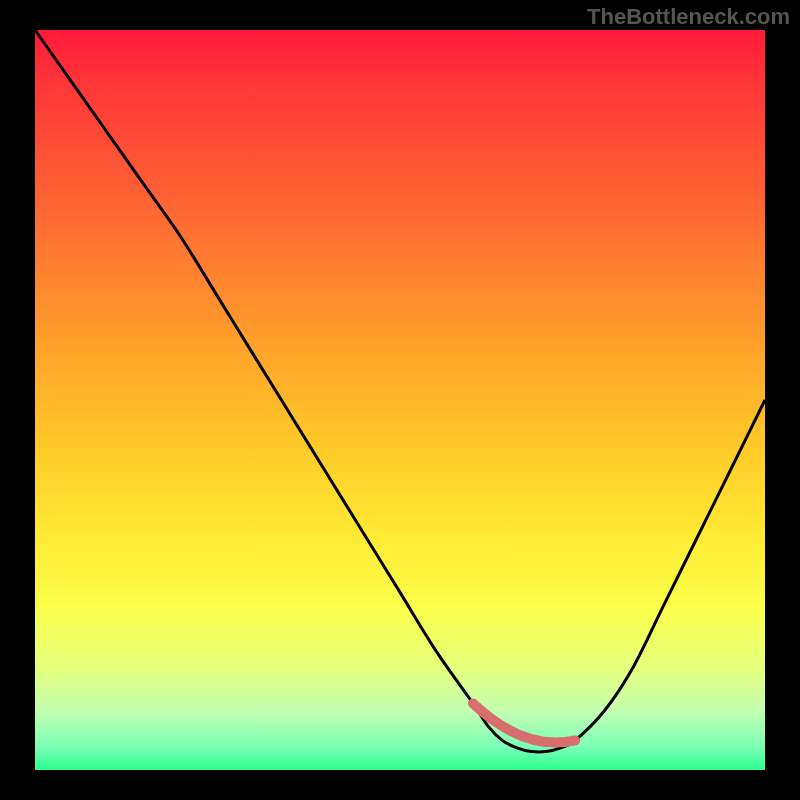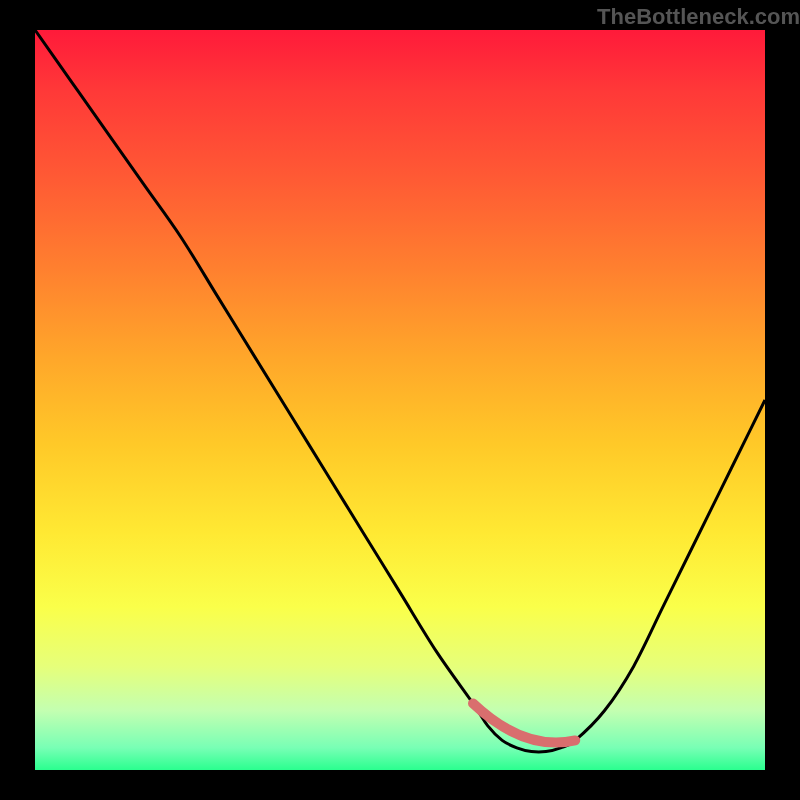--- a/index.html
+++ b/index.html
@@ -7,21 +7,21 @@
     width: 800px;
     height: 800px;
     background: #000;
     position: relative;
     font-family: Arial, sans-serif;
     overflow: hidden;
   }
   .watermark {
     position: absolute;
     top: 4px;
-    right: 0;
+    right: 10px;
     font-size: 22px;
     font-weight: bold;
     color: #555;
     z-index: 10;
   }
   .plot-area {
     position: absolute;
     left: 35px;
     top: 30px;
     width: 730px;

